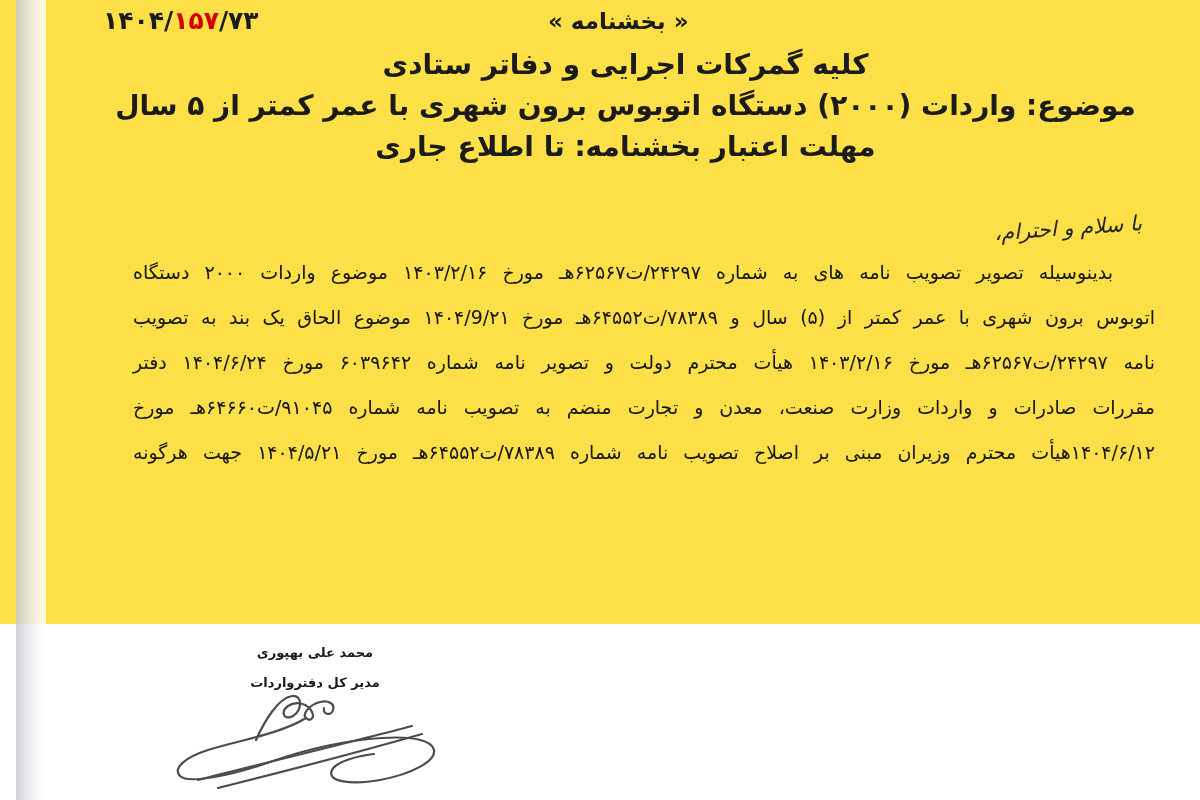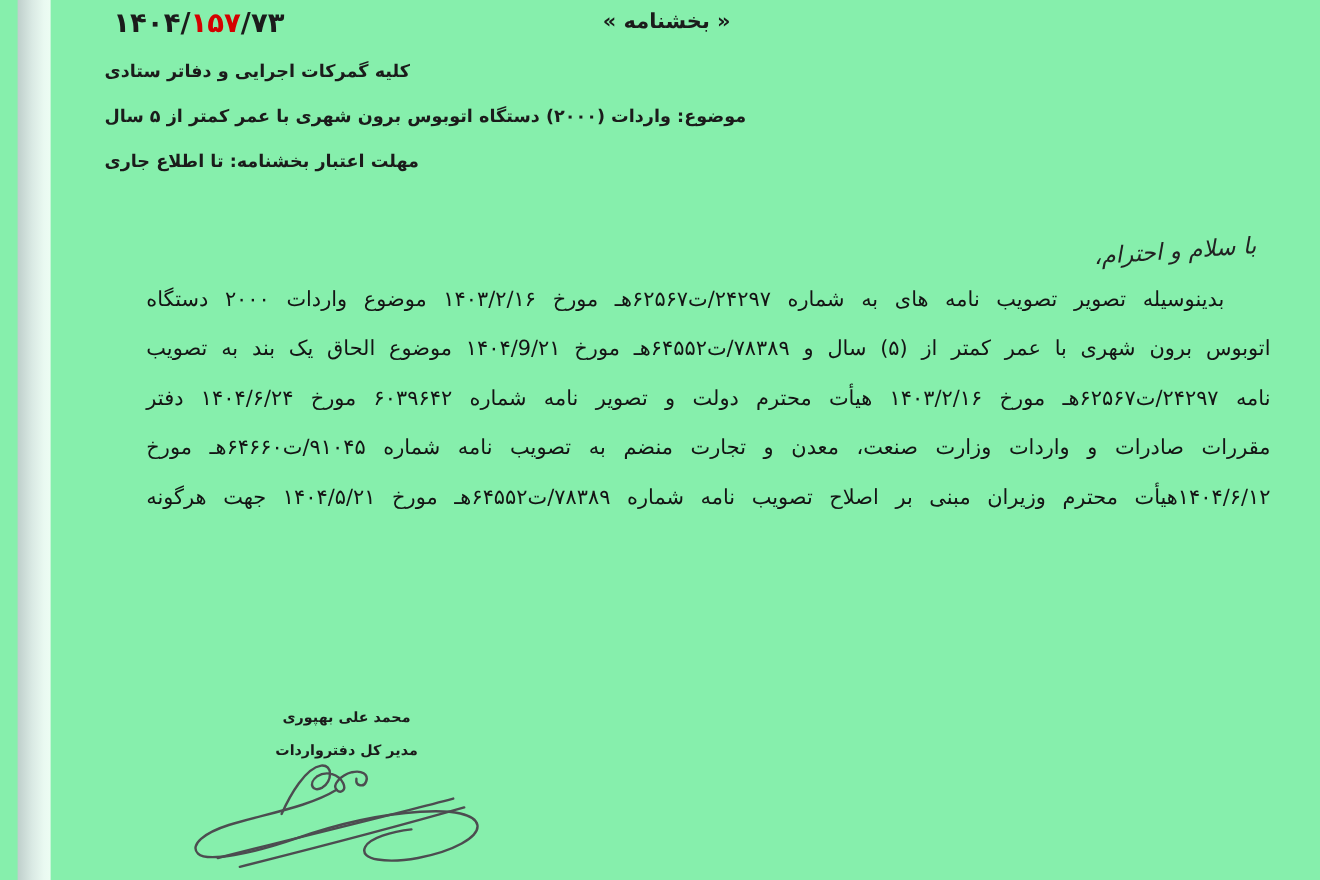--- a/index.html
+++ b/index.html
@@ -8,22 +8,22 @@
     width: 1200px;
     height: 800px;
     background: #ffffff;
     overflow: hidden;
     font-family: "DejaVu Sans", sans-serif;
     color: #1b1b1b;
   }
   .page {
     position: relative;
     width: 1200px;
-    height: 800px;
-    background: #86efac;
+    height: 624px;
+    background: #fde047;
   }
   
   .scan-edge {
     position: absolute;
     left: 16px;
     top: 0;
     width: 30px;
     height: 800px;
     background: linear-gradient(to right, #c9c9d1 0%, #e9e9ee 45%, #fbfbfd 80%, #ffffff 100%);
     opacity: 0.85;
@@ -38,32 +38,32 @@
     font-size: 25px;
     letter-spacing: 1px;
     white-space: nowrap;
   }
   .letter-number .red { color: #d40000; }
   .doc-title {
     position: absolute;
     top: 8px;
     left: 548px;
     font-weight: bold;
-    font-size: 19px;
+    font-size: 23px;
     white-space: nowrap;
   }
   .header-block {
     position: absolute;
     top: 44px;
     right: 44px;
     left: 95px;
-    text-align: left;
+    text-align: center;
     direction: rtl;
     font-weight: bold;
-    font-size: 16px;
+    font-size: 28px;
     line-height: 41px;
   }
   .greeting {
     position: absolute;
     top: 211px;
     right: 58px;
     font-size: 21px;
     font-style: italic;
     transform: rotate(-4deg);
     transform-origin: right center;

